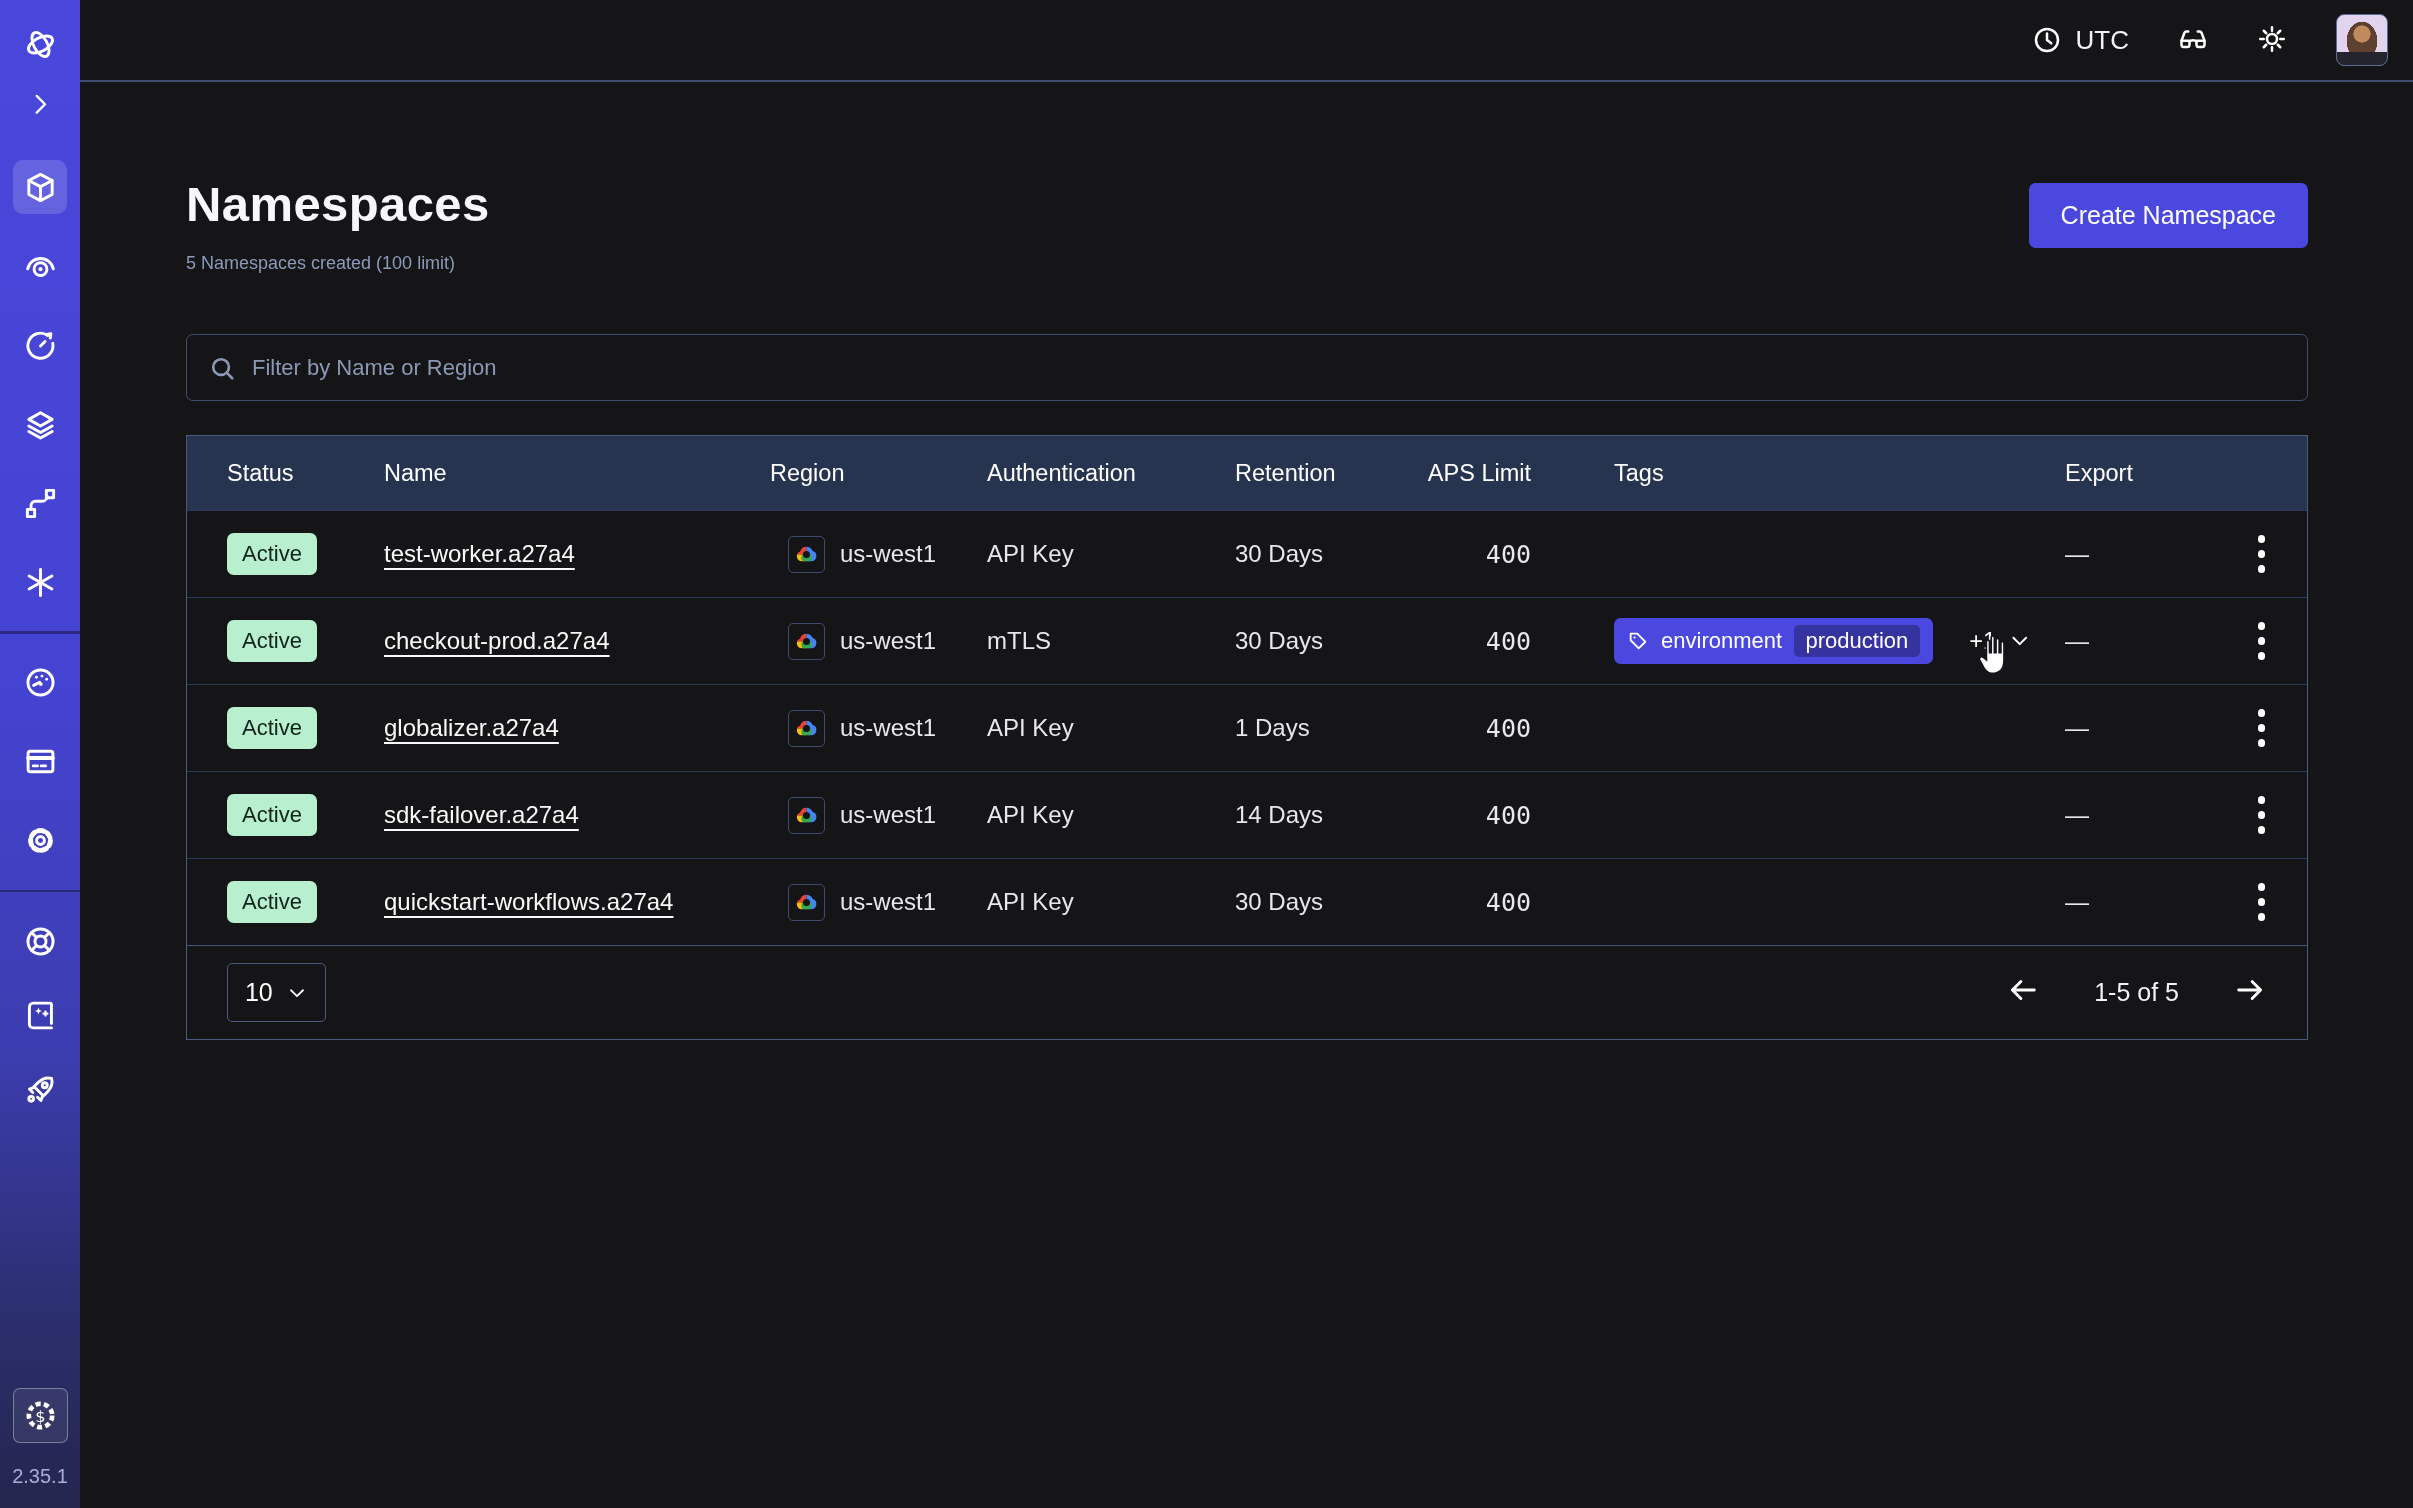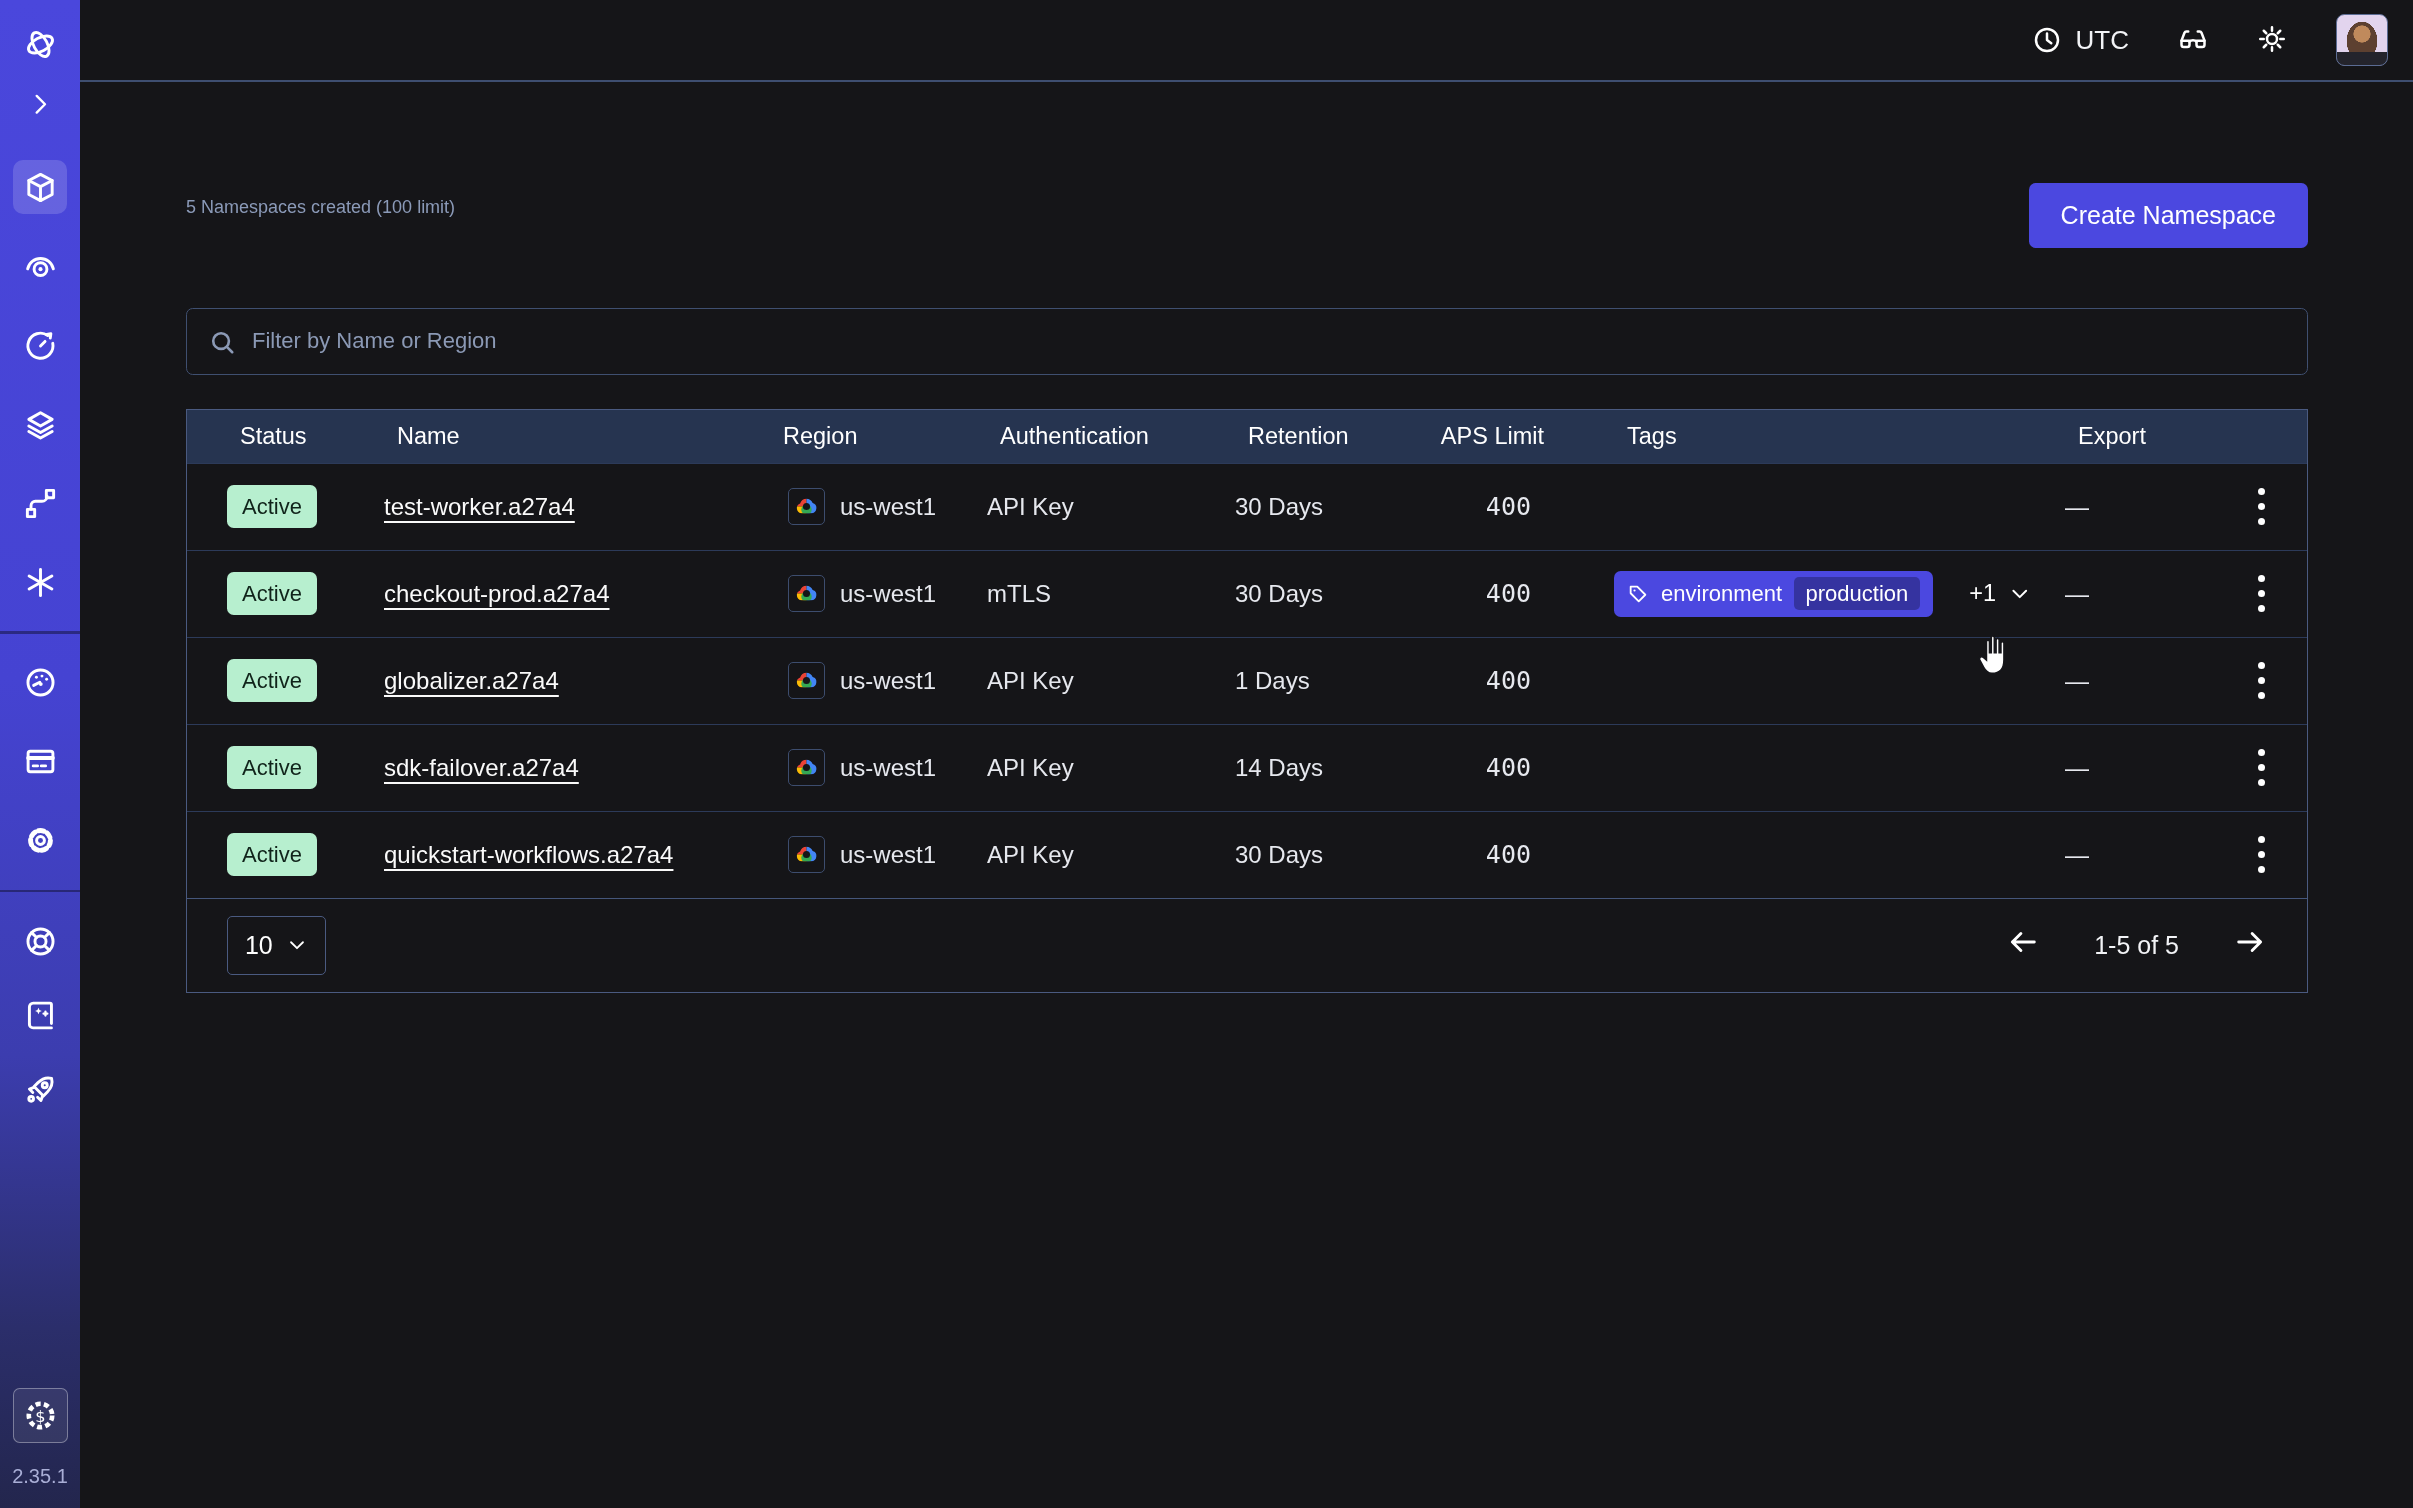--- a/index.html
+++ b/index.html
@@ -48,21 +48,21 @@
   .search-wrap { position:relative; margin-top:60px; }
   .search-wrap svg { position:absolute; left:22px; top:20px; width:28.5px; height:28.5px; }
   .search-input { width:100%; height:67px; background:transparent; border:1.7px solid #3f4f70; border-radius:6.7px;
     padding:0 20px 0 65px; font-size:22px; color:#e6e8ee; font-family:inherit; outline:none; }
   .search-input::placeholder { color:#8b99b5; }
 
   
   .table { margin-top:34px; border:1.7px solid #4a5a80; }
   .t-row { display:grid; grid-template-columns:197px 386px 217px 248px 191px 188px 451px 151px 1fr;
     align-items:center; }
-  .t-head { background:#263450; height:53px; font-size:23.5px; color:#fff;padding-left:13px; }
+  .t-head { background:#263450; height:74px; font-size:23.5px; color:#fff; }
   .t-body .t-row { height:87px; border-top:1.7px solid #2c3a59; font-size:24px; }
   .cell { padding-right:17px; }
   .c-first { padding-left:40px; }
   .c-aps { text-align:right; padding-right:83px; font-family:"DejaVu Sans Mono", monospace; font-size:25px; }
   .t-head .c-aps { font-family:"Liberation Sans", sans-serif; font-size:23.5px; }
   .badge { display:inline-block; background:#b7efcf; color:#10231a; font-size:22px;
     padding:8.4px 15px; border-radius:6.7px; }
   .ns-link { color:#fafafa; text-decoration:underline; text-underline-offset:5.9px; text-decoration-thickness:1.7px; }
   .region { display:flex; align-items:center; gap:15px;padding-left:18px; }
   .gcp-box { width:37px; height:37px; border:1.7px solid #3d4d6e; border-radius:5px;
@@ -279,20 +279,21 @@
         </g>
           </svg>
       </span>
       <span class="avatar"></span>
     </header>
 
     <main class="main">
 
       <div class="page-head">
         <div>
+          <h1 class="page-title">Namespaces</h1>
           <div class="page-sub">5 Namespaces created (100 limit)</div>
         </div>
         <button class="btn-primary">Create Namespace</button>
       </div>
 
       <div class="search-wrap">
         <svg viewBox="0 0 24 24">
             <g class="sl">
           <circle cx="11" cy="11" r="6.6"></circle>
               <path d="M15.9 15.9L20.4 20.4"></path>

